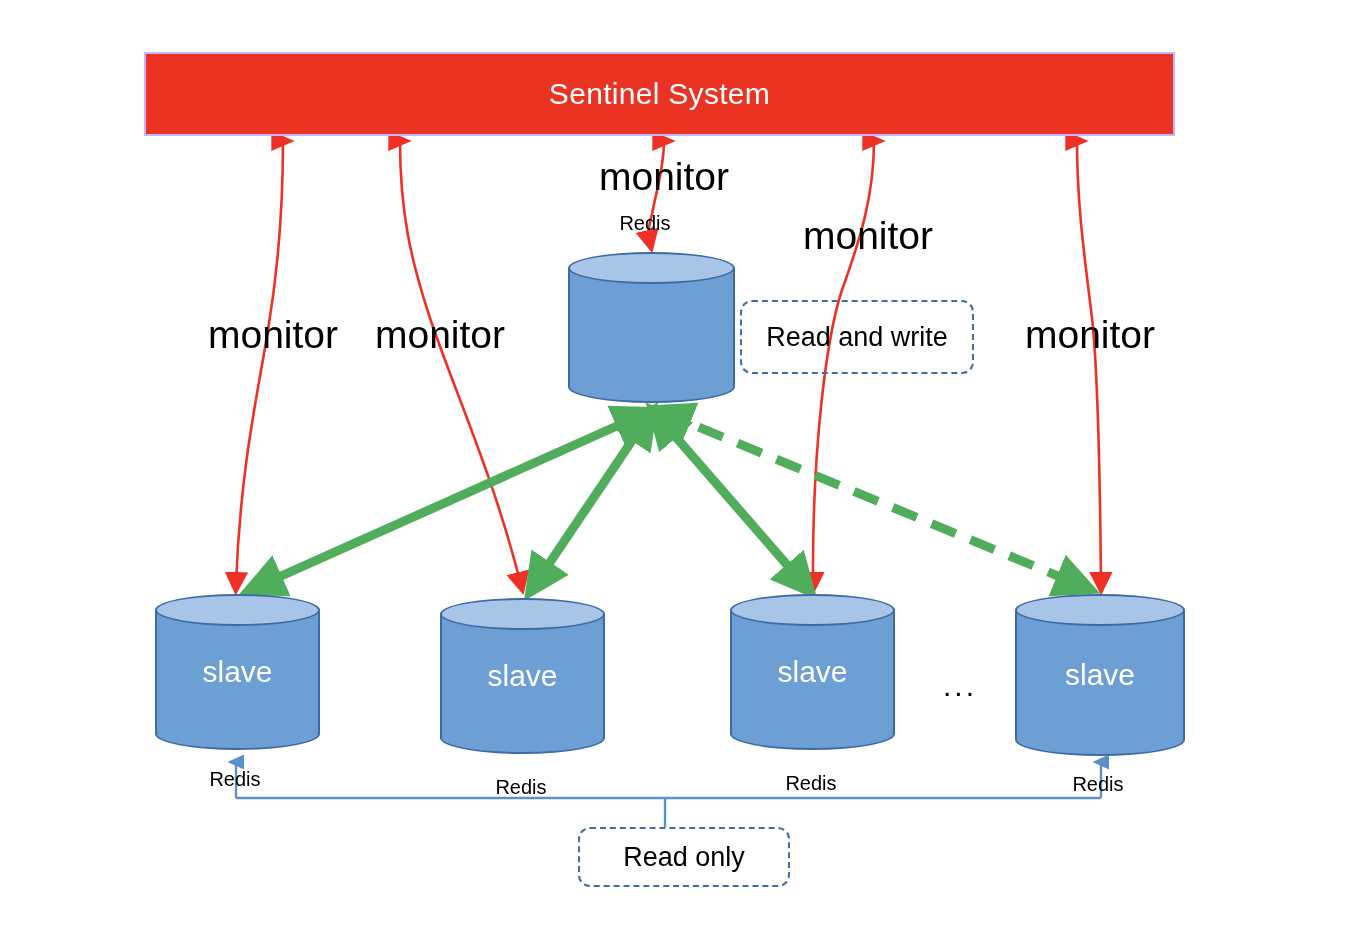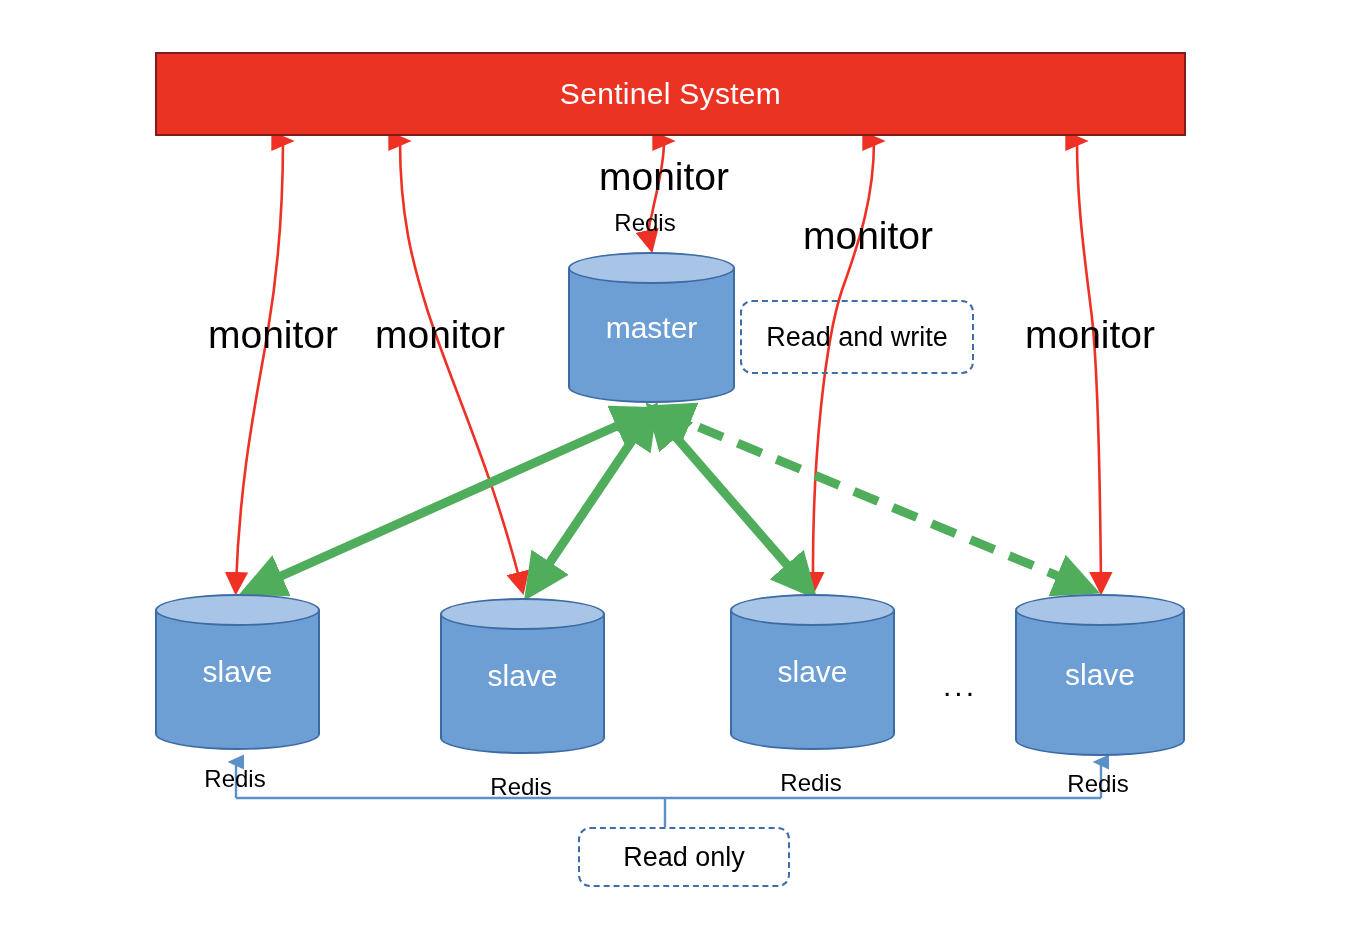--- a/index.html
+++ b/index.html
@@ -22,26 +22,26 @@
     position: absolute;
     left: 0;
     top: 0;
     width: 1348px;
     height: 930px;
   }
 
   
   .sentinel-bar {
     position: absolute;
-    left: 155px;
+    left: 144px;
     top: 52px;
     width: 1031px;
     height: 84px;
     background: #ea3323;
-    border: 2px solid #7f1d1d;
+    border: 2px solid #c4b5fd;
     box-sizing: border-box;
     display: flex;
     align-items: center;
     justify-content: center;
     z-index: 6;
   }
   .sentinel-bar-label {
     color: #ffffff;
     font-size: 30px;
     letter-spacing: 0.3px;
@@ -105,21 +105,21 @@
     position: absolute;
     color: #000000;
     white-space: nowrap;
     z-index: 7;
     transform: translate(-50%, -50%);
   }
   .lbl-monitor {
     font-size: 39px;
   }
   .lbl-redis {
-    font-size: 24px;
+    font-size: 20px;
   }
   .lbl-ellipsis {
     font-size: 30px;
     letter-spacing: 3px;
   }
 
   
   .dashed-box {
     position: absolute;
     border: 2px dashed #3f6da8;
@@ -185,21 +185,20 @@
   </svg>
 
   <div class="sentinel-bar">
     <span class="sentinel-bar-label">Sentinel System</span>
   </div>
 
   <div class="cylinder" style="left:568px; top:252px; width:167px; height:151px;">
     <div class="cyl-body"></div>
     <div class="cyl-bottom"></div>
     <div class="cyl-top"></div>
-    <div class="cyl-label">master</div>
   </div>
 
   <div class="cylinder" style="left:155px; top:594px; width:165px; height:156px;">
     <div class="cyl-body"></div>
     <div class="cyl-bottom"></div>
     <div class="cyl-top"></div>
     <div class="cyl-label">slave</div>
   </div>
 
   <div class="cylinder" style="left:440px; top:598px; width:165px; height:156px;">

